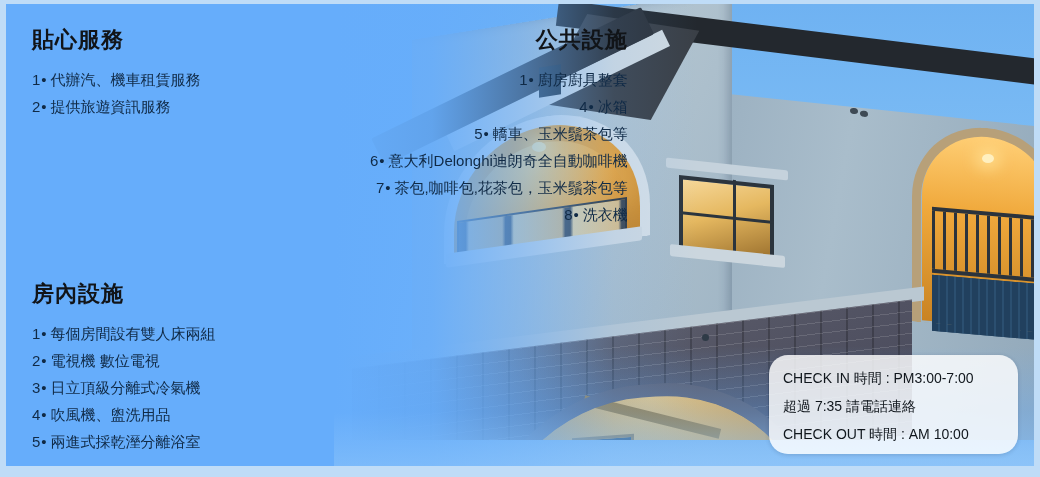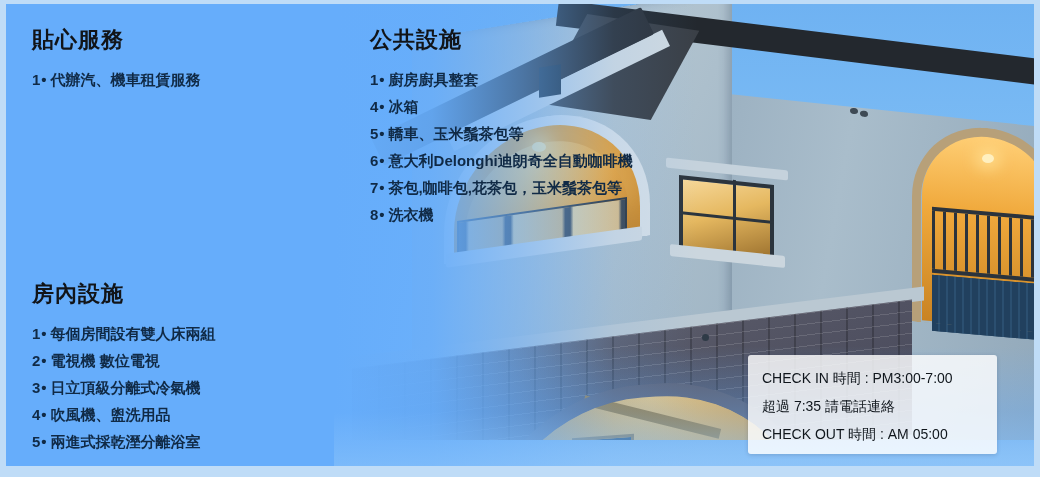--- a/index.html
+++ b/index.html
@@ -325,38 +325,37 @@
   ul.items {
     list-style: none;
     margin: 0;
     padding: 0;
   }
   ul.items li {
     font-size: 15px;
     color: #102a46;
     line-height: 27px;
     white-space: nowrap;
-    font-weight: bold;
   }
   ul.items li .num { margin-right: 1px; }
   ul.items li .dot { margin-right: 4px; }
 
   #col-service { left: 26px; top: 24px; }
-  #col-public  { left: 364px; top: 24px; }
+  #col-public  { left: 364px; top: 24px; text-align: right; }
   #col-room    { left: 26px; top: 278px; }
 
   
   .info-card {
     position: absolute;
-    left: 742px;
+    left: 763px;
     top: 351px;
     width: 249px;
     height: 99px;
     background: rgba(255,255,255,0.82);
-    border-radius: 3px;
+    border-radius: 19px;
     box-shadow: 0 1px 4px rgba(20,40,70,.18);
     z-index: 70;
     padding: 12px 14px 0 14px;
     box-sizing: border-box;
   }
   .info-card p {
     margin: 0 0 6px 0;
     font-size: 14px;
     color: #10161c;
     line-height: 22px;
@@ -411,20 +410,21 @@
         <div class="ground"></div>
       </div>
       <div class="photo-fade"></div>
       <div class="photo-fade-b"></div>
     </div>
 
     <div class="col" id="col-service">
       <h2 class="sec-title">貼心服務</h2>
       <ul class="items">
         <li><span class="num">1</span><span class="dot">•</span><span>代辦汽、機車租賃服務</span></li>
+        <li><span class="num">2</span><span class="dot">•</span><span>提供旅遊資訊服務</span></li>
       </ul>
     </div>
 
     <div class="col" id="col-public">
       <h2 class="sec-title">公共設施</h2>
       <ul class="items">
         <li><span class="num">1</span><span class="dot">•</span><span>廚房廚具整套</span></li>
         <li><span class="num">4</span><span class="dot">•</span><span>冰箱</span></li>
         <li><span class="num">5</span><span class="dot">•</span><span>轎車、玉米鬚茶包等</span></li>
         <li><span class="num">6</span><span class="dot">•</span><span>意大利Delonghi迪朗奇全自動咖啡機</span></li>
@@ -440,17 +440,17 @@
         <li><span class="num">2</span><span class="dot">•</span><span>電視機 數位電視</span></li>
         <li><span class="num">3</span><span class="dot">•</span><span>日立頂級分離式冷氣機</span></li>
         <li><span class="num">4</span><span class="dot">•</span><span>吹風機、盥洗用品</span></li>
         <li><span class="num">5</span><span class="dot">•</span><span>兩進式採乾溼分離浴室</span></li>
       </ul>
     </div>
 
     <div class="info-card">
       <p>CHECK IN 時間 : PM3:00-7:00</p>
       <p>超過 7:35 請電話連絡</p>
-      <p>CHECK OUT 時間 : AM 05:00</p>
+      <p>CHECK OUT 時間 : AM 10:00</p>
     </div>
 
   </div>
 </div>
 
 </body></html>

